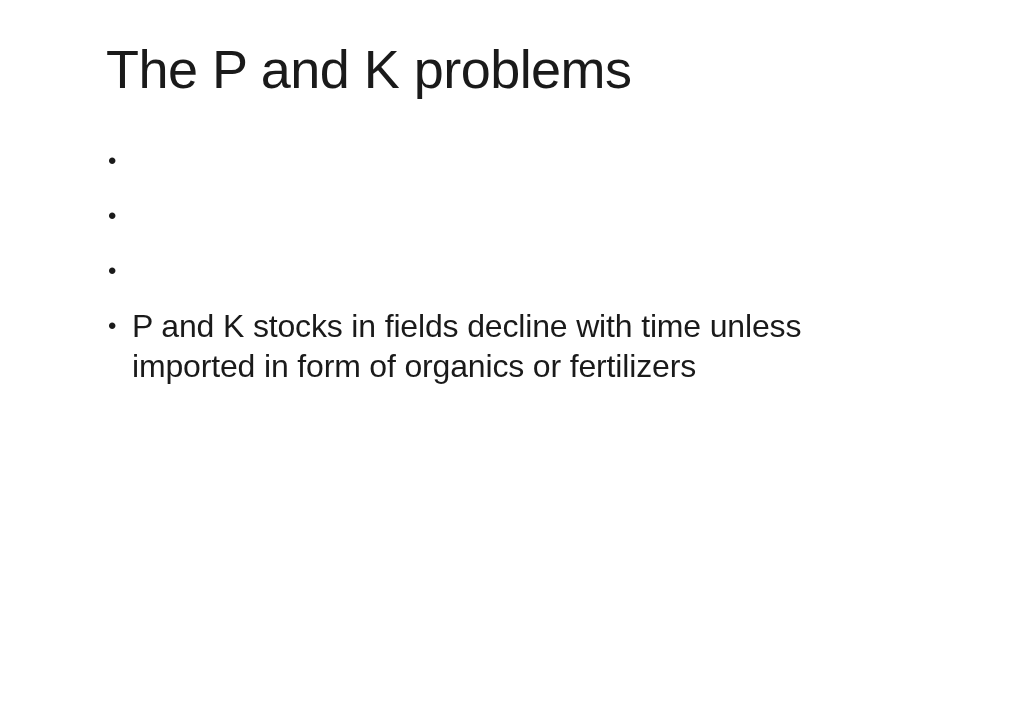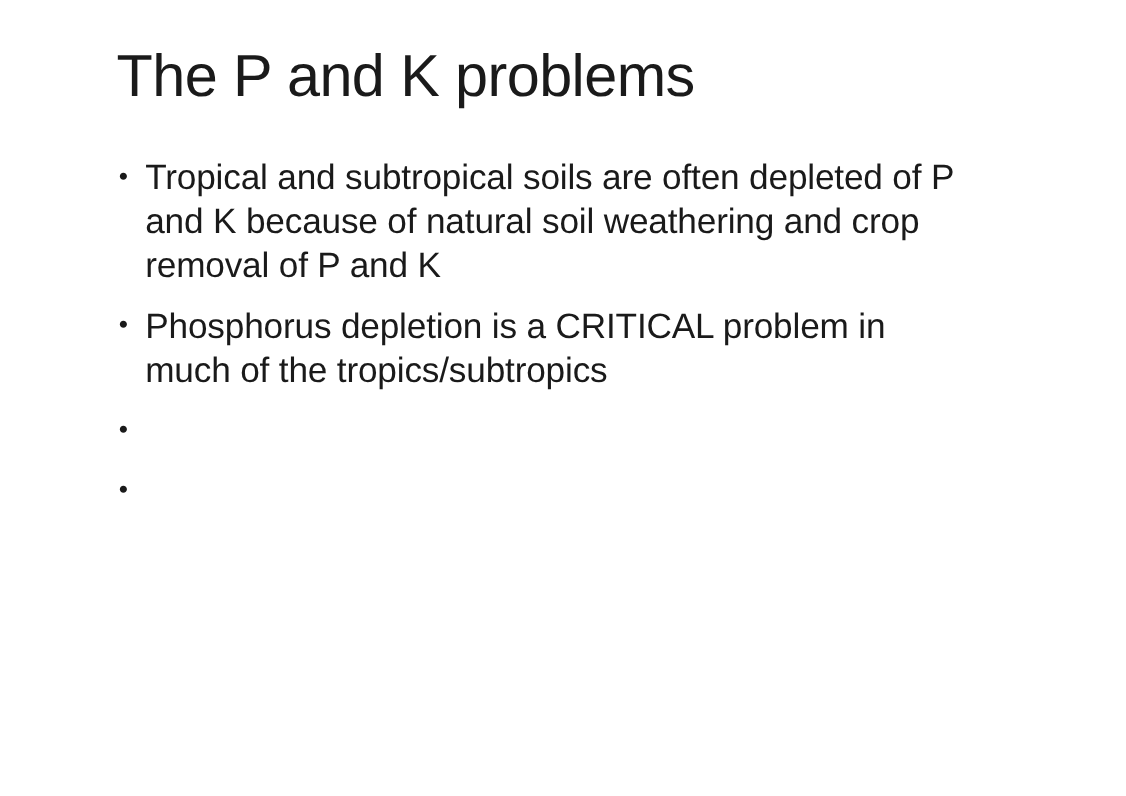--- a/index.html
+++ b/index.html
@@ -60,33 +60,30 @@
 </head>
 <body>
 
 <div class="slide">
   <h1 class="title">The P and K problems</h1>
 
   <div class="bullets">
 
     <div class="bullet">
       <span class="marker">•</span>
-      <span class="text">Tropical and subtropical soils are often depleted of P
-and K because of natural soil weathering and crop
-removal of P and K</span>
-    </div>
-
-    <div class="bullet">
-      <span class="marker">•</span>
-      <span class="text">Phosphorus depletion is a CRITICAL problem in
-much of the tropics/subtropics</span>
     </div>
 
     <div class="bullet">
       <span class="marker">•</span>
     </div>
 
     <div class="bullet">
       <span class="marker">•</span>
     </div>
 
+    <div class="bullet">
+      <span class="marker">•</span>
+      <span class="text">P and K stocks in fields decline with time unless
+imported in form of organics or fertilizers</span>
+    </div>
+
   </div>
 </div>
 
 </body></html>

